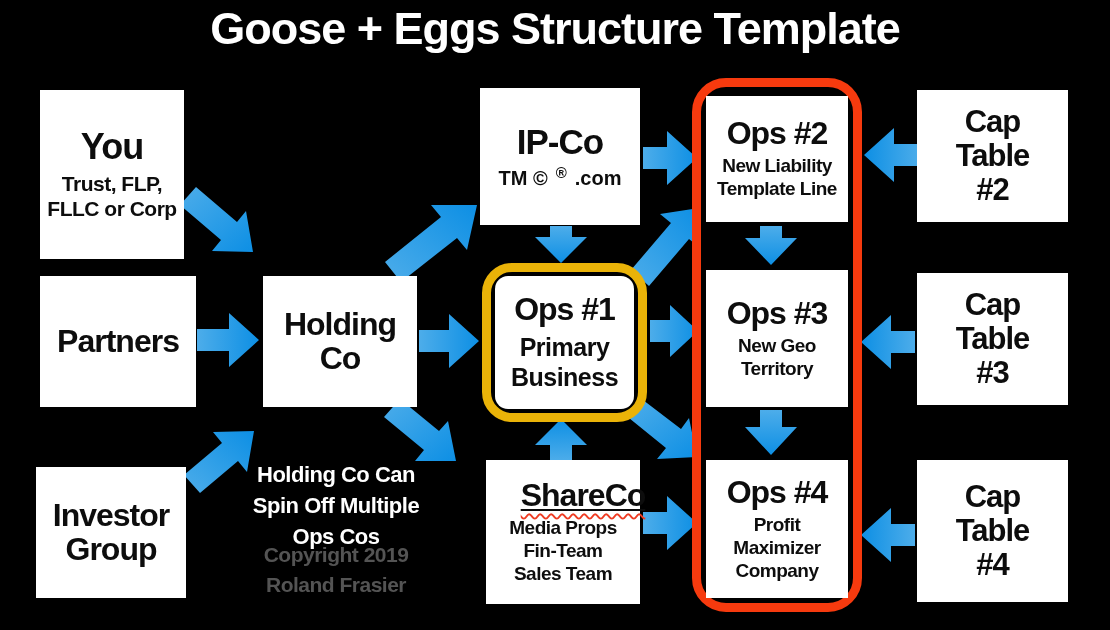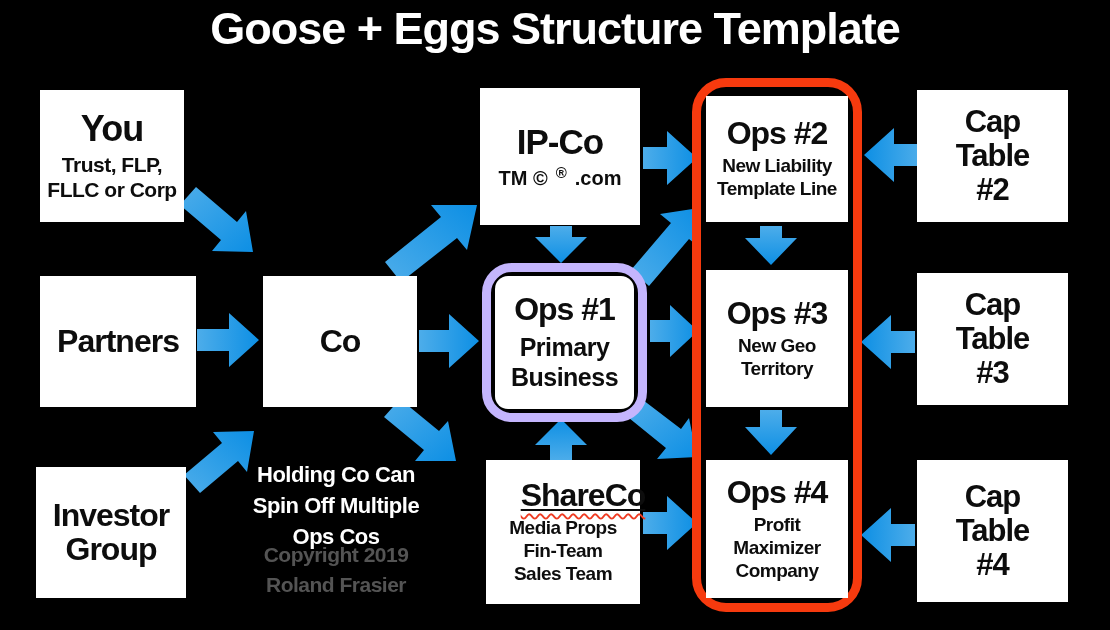--- a/index.html
+++ b/index.html
@@ -11,21 +11,21 @@
     color:#fff;font-size:45px;letter-spacing:-1px;z-index:3;}
 
   svg.arrows{position:absolute;left:0;top:0;z-index:1;}
 
   .node{position:absolute;background:#fff;color:#0d0d0d;z-index:2;
     display:flex;flex-direction:column;align-items:center;justify-content:center;
     text-align:center;padding:4px;box-sizing:border-box;line-height:1.05;}
   .node-title{font-size:32px;letter-spacing:-1px;line-height:1.04;}
   .node-sub{font-size:19px;line-height:1.2;margin-top:5px;letter-spacing:-0.5px;}
 
-  .n-you{left:40px;top:90px;width:144px;height:132px;}
+  .n-you{left:40px;top:90px;width:144px;height:169px;}
   .n-you .node-title{font-size:36px;}
   .n-you .node-sub{font-size:21px;}
   .n-partners{left:40px;top:276px;width:156px;height:131px;}
   .n-investor{left:36px;top:467px;width:150px;height:131px;}
   .n-holding{left:263px;top:276px;width:154px;height:131px;}
   .n-ipco{left:480px;top:88px;width:160px;height:137px;}
   .n-ipco .node-title{font-size:35px;}
   .tm-line{display:flex;align-items:baseline;gap:8px;font-size:20px;margin-top:8px;}
   .tm-line .tm-sup{font-size:15px;position:relative;top:-7px;}
   .n-ops2{left:706px;top:96px;width:142px;height:126px;}
@@ -36,21 +36,21 @@
   .n-cap3{left:917px;top:273px;width:151px;height:132px;}
   .n-cap4{left:917px;top:460px;width:151px;height:142px;}
   .cap-title{font-size:31px;letter-spacing:-1px;line-height:1.1;}
 
   .shareco-title{text-decoration:underline wavy #ef3b22;text-decoration-thickness:2px;
     text-underline-offset:7px;margin-left:40px;}
   .shareco-title .solid-underline{text-decoration:underline solid #0d0d0d;
     text-decoration-thickness:2px;text-underline-offset:3px;}
 
   .ops1-outline{position:absolute;left:482px;top:263px;width:165px;height:159px;
-    border:9px solid #c4b5fd;border-radius:30px;background:#000;box-sizing:border-box;
+    border:9px solid #eab308;border-radius:30px;background:#000;box-sizing:border-box;
     padding:4px;display:flex;z-index:2;}
   .ops1-inner{flex:1;background:#fff;border-radius:13px;color:#0d0d0d;
     display:flex;flex-direction:column;align-items:center;justify-content:center;
     text-align:center;line-height:1.05;}
   .ops1-inner .node-title{font-size:32px;}
   .ops1-inner .node-sub{font-size:25px;}
 
   .eggs-outline{position:absolute;left:692px;top:78px;width:170px;height:534px;
     border:9px solid #f63a0e;border-radius:34px;box-sizing:border-box;z-index:1;}
 
@@ -129,20 +129,21 @@
 
   <div class="node n-investor">
     <div class="node-title">
       <div>Investor</div>
       <div>Group</div>
     </div>
   </div>
 
   <div class="node n-holding">
     <div class="node-title">
+      <div>Holding</div>
       <div>Co</div>
     </div>
   </div>
 
   <div class="node n-ipco">
     <div class="node-title">IP-Co</div>
     <div class="tm-line">
       <span>TM ©</span>
       <span class="tm-sup">®</span>
       <span>.com</span>

